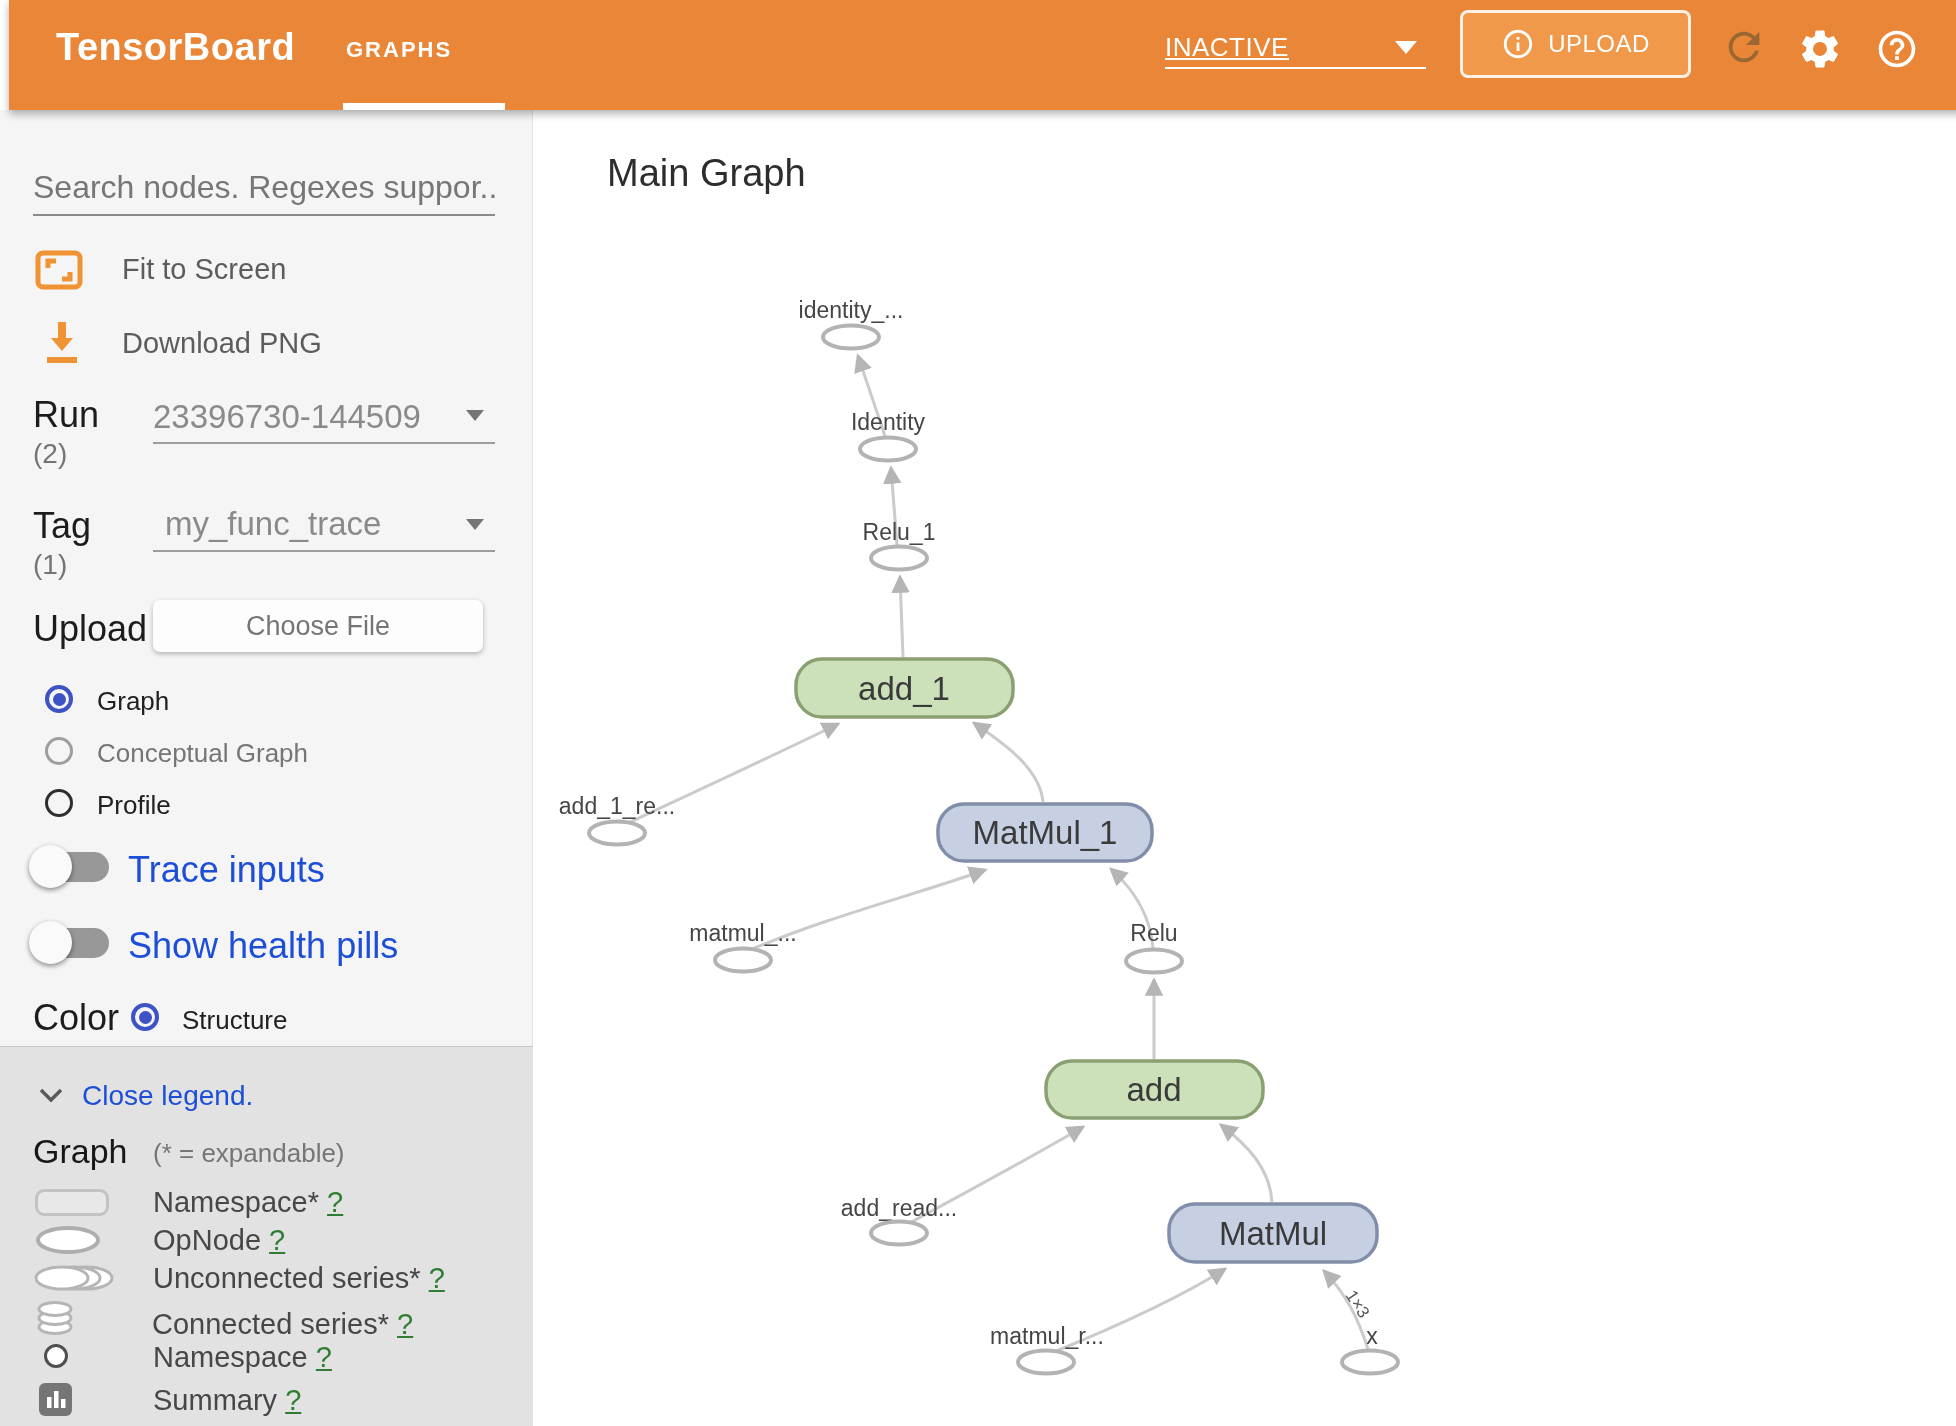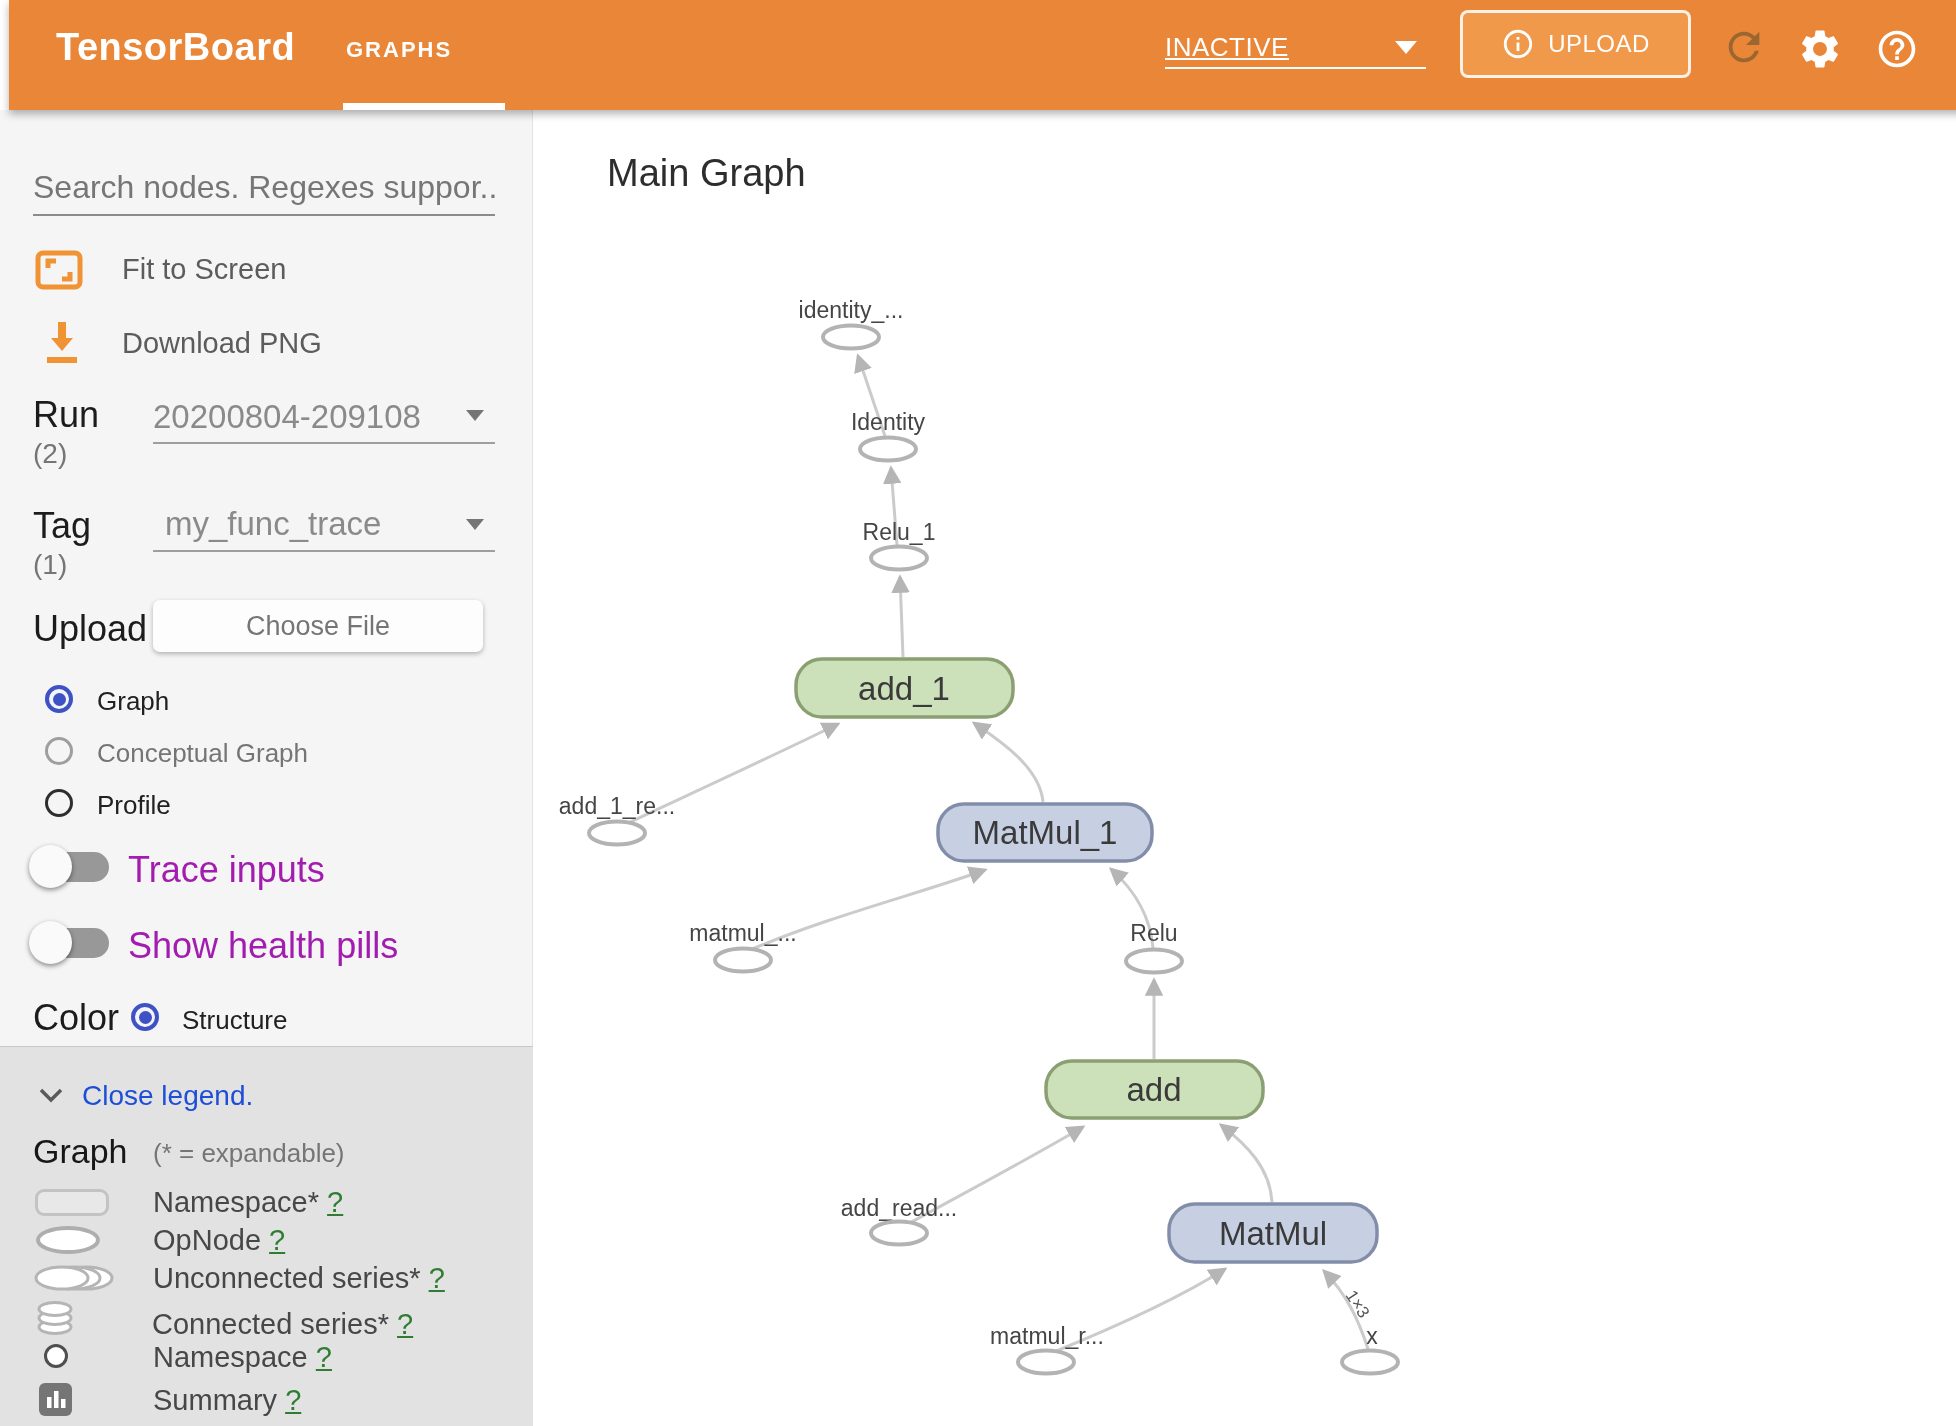--- a/index.html
+++ b/index.html
@@ -55,21 +55,21 @@
 
   .radio{width:28px;height:28px;border-radius:50%;box-sizing:border-box;border:3.5px solid #9e9e9e;background:transparent;cursor:pointer;}
   .radio.selected{border:4.5px solid #3d53c5;position:absolute;}
   .radio.selected::after{content:"";position:absolute;inset:3.5px;border-radius:50%;background:#3d53c5;}
   .radio.dark{border-color:#2e2e2e;}
   .radio-label{font-size:26px;color:#212121;cursor:pointer;}
   .radio-label.muted{color:#757575;}
 
   .toggle-track{width:76px;height:30px;border-radius:15px;background:#989898;cursor:pointer;}
   .toggle-knob{width:43px;height:43px;border-radius:50%;background:#fafafa;box-shadow:0 2px 5px rgba(0,0,0,.45);cursor:pointer;}
-  .toggle-label{font-size:36px;color:#a21caf;}
+  .toggle-label{font-size:36px;color:#1d4ed8;}
 
   .legend-text{font-size:29px;color:#474747;}
   .help-link{color:#2e7d32;text-decoration:underline;cursor:pointer;}
   .legend-heading{font-size:34px;color:#171717;}
   .legend-note{font-size:26px;color:#757575;}
   .close-legend-label{font-size:28px;color:#1d4ed8;cursor:pointer;}
 
   .ns-pill{left:35px;top:1189px;width:74px;height:27px;box-sizing:border-box;border-radius:9px;background:#e8e8e8;border:3px solid #c3c3c3;}
   .summary-chip{left:39px;top:1383px;width:33px;height:33px;border-radius:6px;background:#757575;display:flex;align-items:center;justify-content:center;}
   .const-circle{left:44px;top:1344px;width:24px;height:24px;box-sizing:border-box;border-radius:50%;border:3.5px solid #4f4f4f;background:#fff;}
@@ -125,21 +125,21 @@
 
 <svg class="abs" style="left:44px;top:318px;" width="36" height="46" viewBox="0 0 36 46">
   <rect x="3" y="39" width="30" height="6" fill="#ef9335"></rect>
   <rect x="14" y="4" width="8" height="17" fill="#ef9335"></rect>
   <polygon points="7,20 29,20 18,33" fill="#ef9335"></polygon>
 </svg>
 <div class="abs tool-label" style="left:122px;top:327px;">Download PNG</div>
 
 <div class="abs side-label" style="left:33px;top:394px;">Run</div>
 <div class="abs side-count" style="left:33px;top:438px;">(2)</div>
-<div class="abs field-value" style="left:153px;top:398px;">20200804-209108</div>
+<div class="abs field-value" style="left:153px;top:398px;">23396730-144509</div>
 <div class="abs caret-gray" style="left:466px;top:410px;"></div>
 <div class="abs field-underline" style="left:153px;top:442px;width:342px;"></div>
 
 <div class="abs side-label" style="left:33px;top:505px;">Tag</div>
 <div class="abs side-count" style="left:33px;top:549px;">(1)</div>
 <div class="abs field-value" style="left:165px;top:505px;">my_func_trace</div>
 <div class="abs caret-gray" style="left:466px;top:519px;"></div>
 <div class="abs field-underline" style="left:153px;top:550px;width:342px;"></div>
 
 <div class="abs side-label" style="left:33px;top:608px;">Upload</div>

